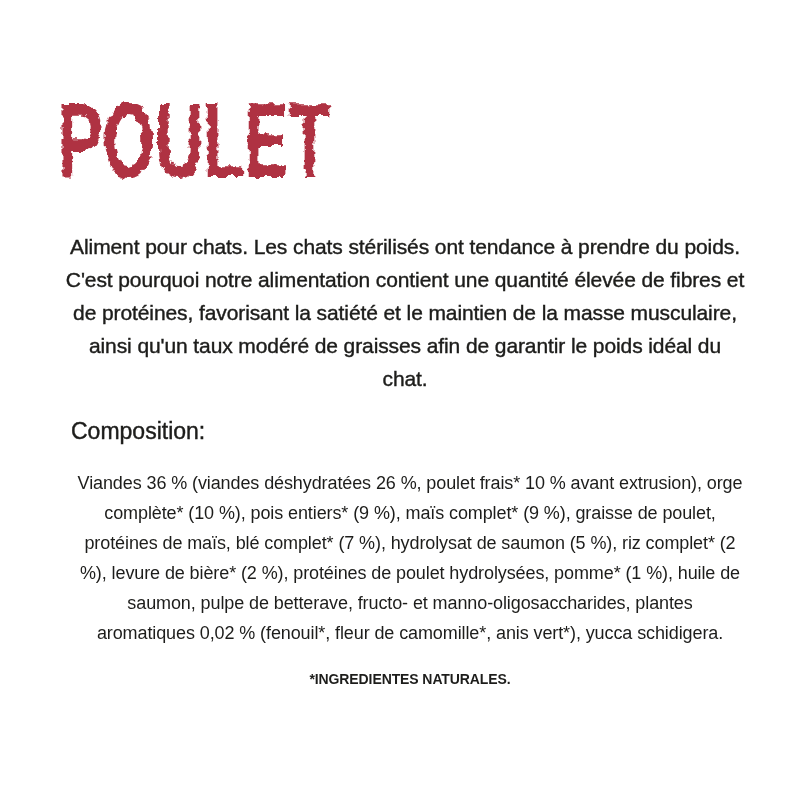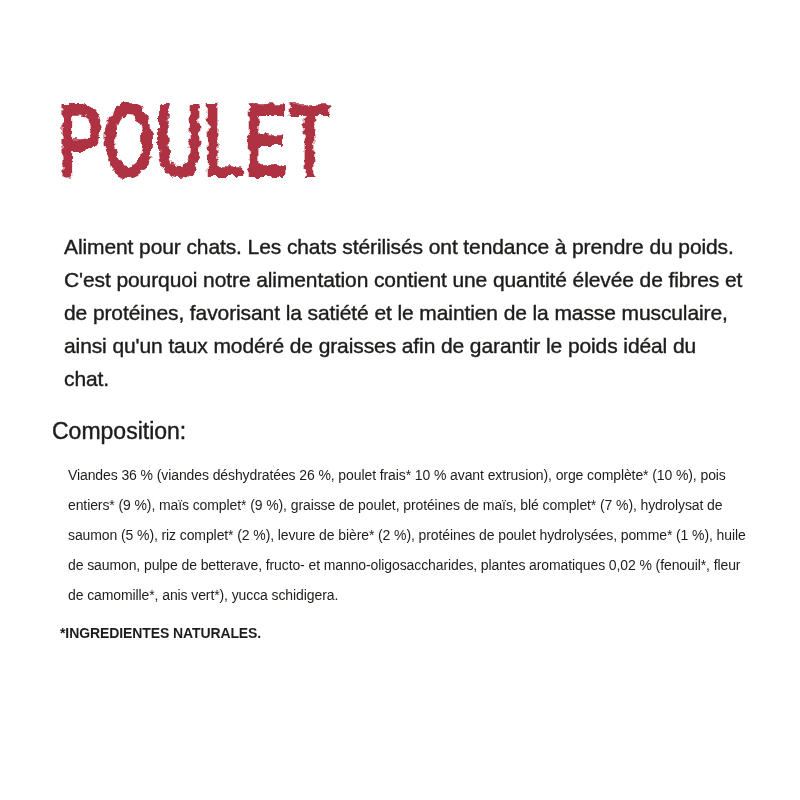--- a/index.html
+++ b/index.html
@@ -8,20 +8,21 @@
     background: #ffffff;
   }
   .page {
     position: relative;
     width: 800px;
     height: 800px;
     background: #ffffff;
     overflow: hidden;
     font-family: "Liberation Sans", sans-serif;
     color: #1d1d1b;
+    text-align: center;
   }
   .title-svg {
     position: absolute;
     left: 54px;
     top: 78px;
     overflow: visible;
   }
   .title-svg text {
     font-family: "Liberation Sans", sans-serif;
     font-weight: 700;
@@ -32,36 +33,36 @@
     top: 230px;
     width: 682px;
     margin: 0;
     font-size: 21px;
     line-height: 33px;
     letter-spacing: -0.1px;
     -webkit-text-stroke: 0.4px;
   }
   .comp-heading {
     position: absolute;
-    left: 52px;
+    left: 71px;
     top: 418px;
     margin: 0;
     font-size: 23px;
     font-weight: 400;
     -webkit-text-stroke: 0.4px;
   }
   .comp-block {
     position: absolute;
     left: 60px;
     top: 452px;
     width: 700px;
   }
   .comp-body {
-    margin: 8px;
-    font-size: 14px;
+    margin: 16px;
+    font-size: 18px;
     line-height: 30px;
     letter-spacing: -0.1px;
     font-weight: 400;
   }
   .comp-note {
     margin: 0;
     font-size: 14px;
     line-height: 30px;
     letter-spacing: -0.1px;
     font-weight: 700;

